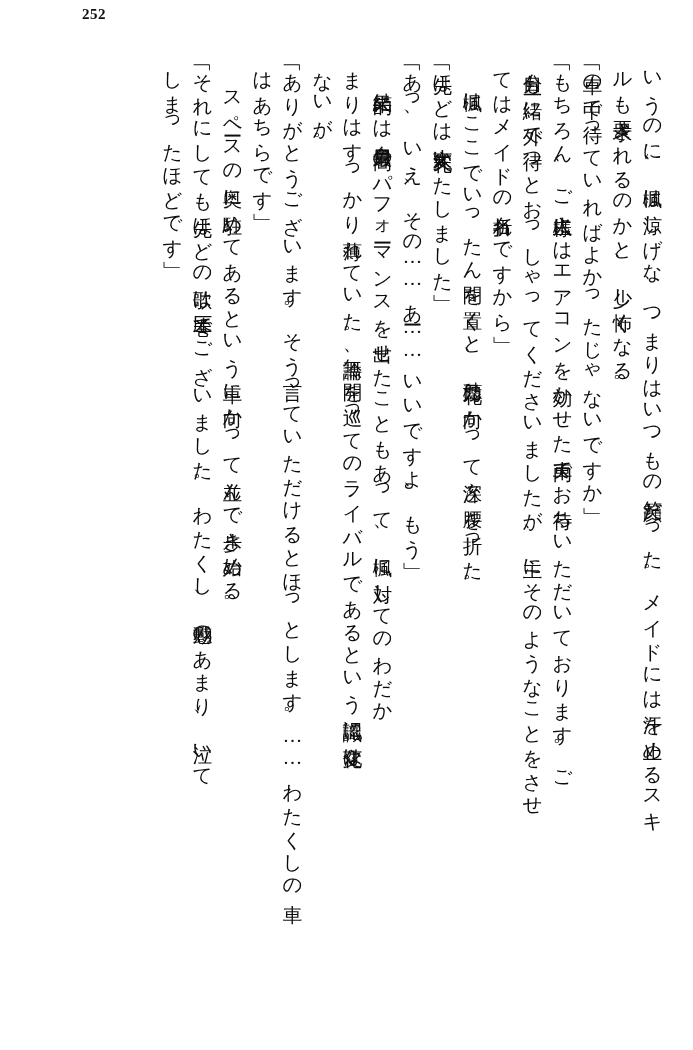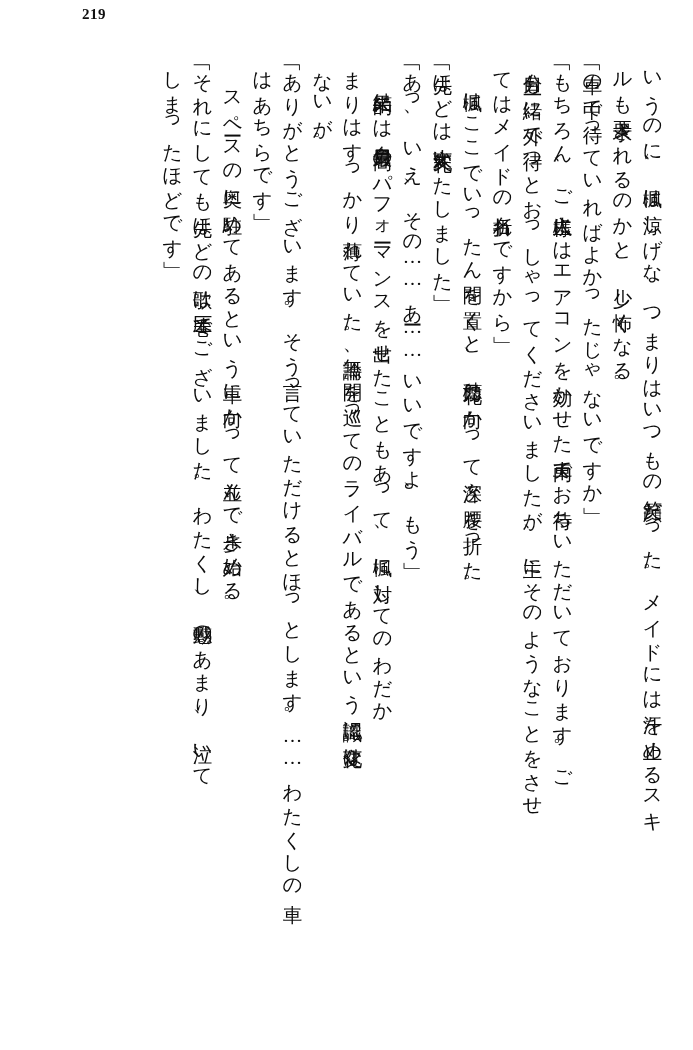--- a/index.html
+++ b/index.html
@@ -56,21 +56,21 @@
     font-feature-settings: "vert";
   }
   .line.indent {
     padding-top: 20px;
   }
 </style>
 </head>
 <body>
 
 <div class="page">
-  <div class="page-number">219</div>
+  <div class="page-number">252</div>
   <div class="text-body">
     <div class="line">いうのに、楓は涼しげな、つまりはいつもの笑顔だった。メイドには汗を止めるスキ</div>
     <div class="line">ルも要求されるのかと、少し怖くなる。</div>
     <div class="line">「車の中で待っていればよかったじゃないですか」</div>
     <div class="line">「もちろん、ご主人様にはエアコンを効かせた車内でお待ちいただいております。ご</div>
     <div class="line">自分も一緒に外で待つとおっしゃってくださいましたが、主にそのようなことをさせ</div>
     <div class="line">てはメイドの名折れですから」</div>
     <div class="line indent">楓はここでいったん間を置くと、穂乃花に向かって深々と腰を折った。</div>
     <div class="line">「先ほどは大変失礼いたしました」</div>
     <div class="line">「あっ、いえ、その……あー……いいですよ、もう」</div>

